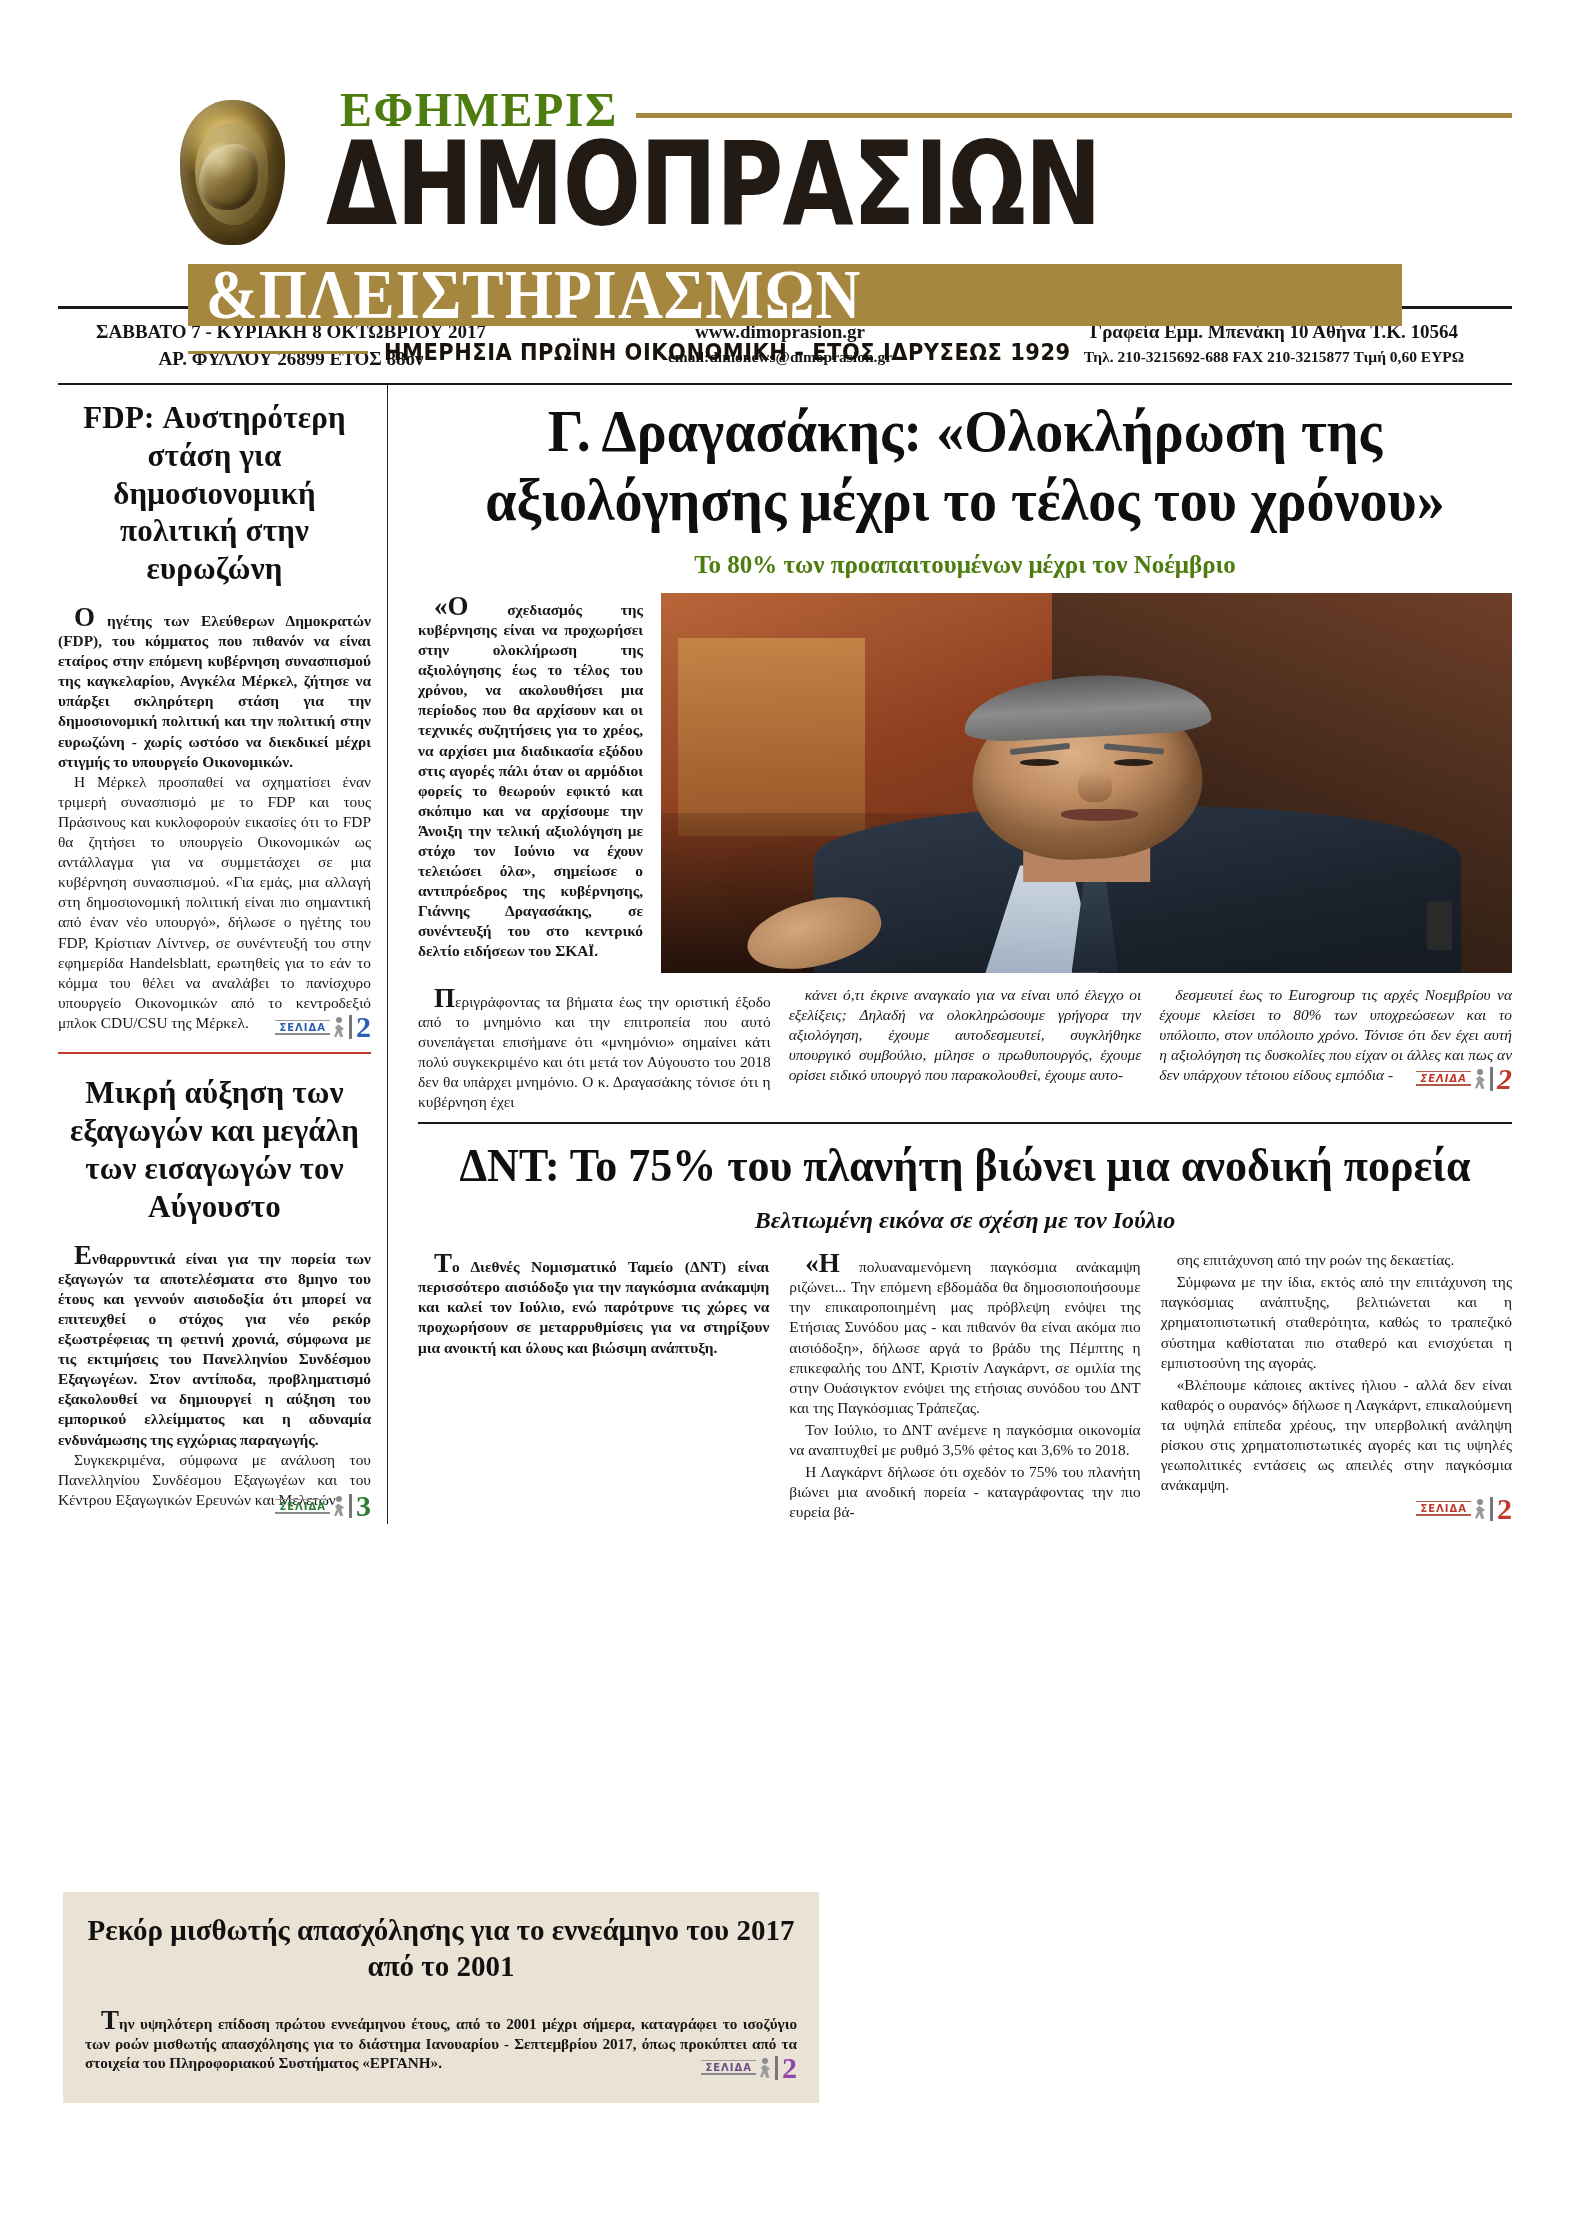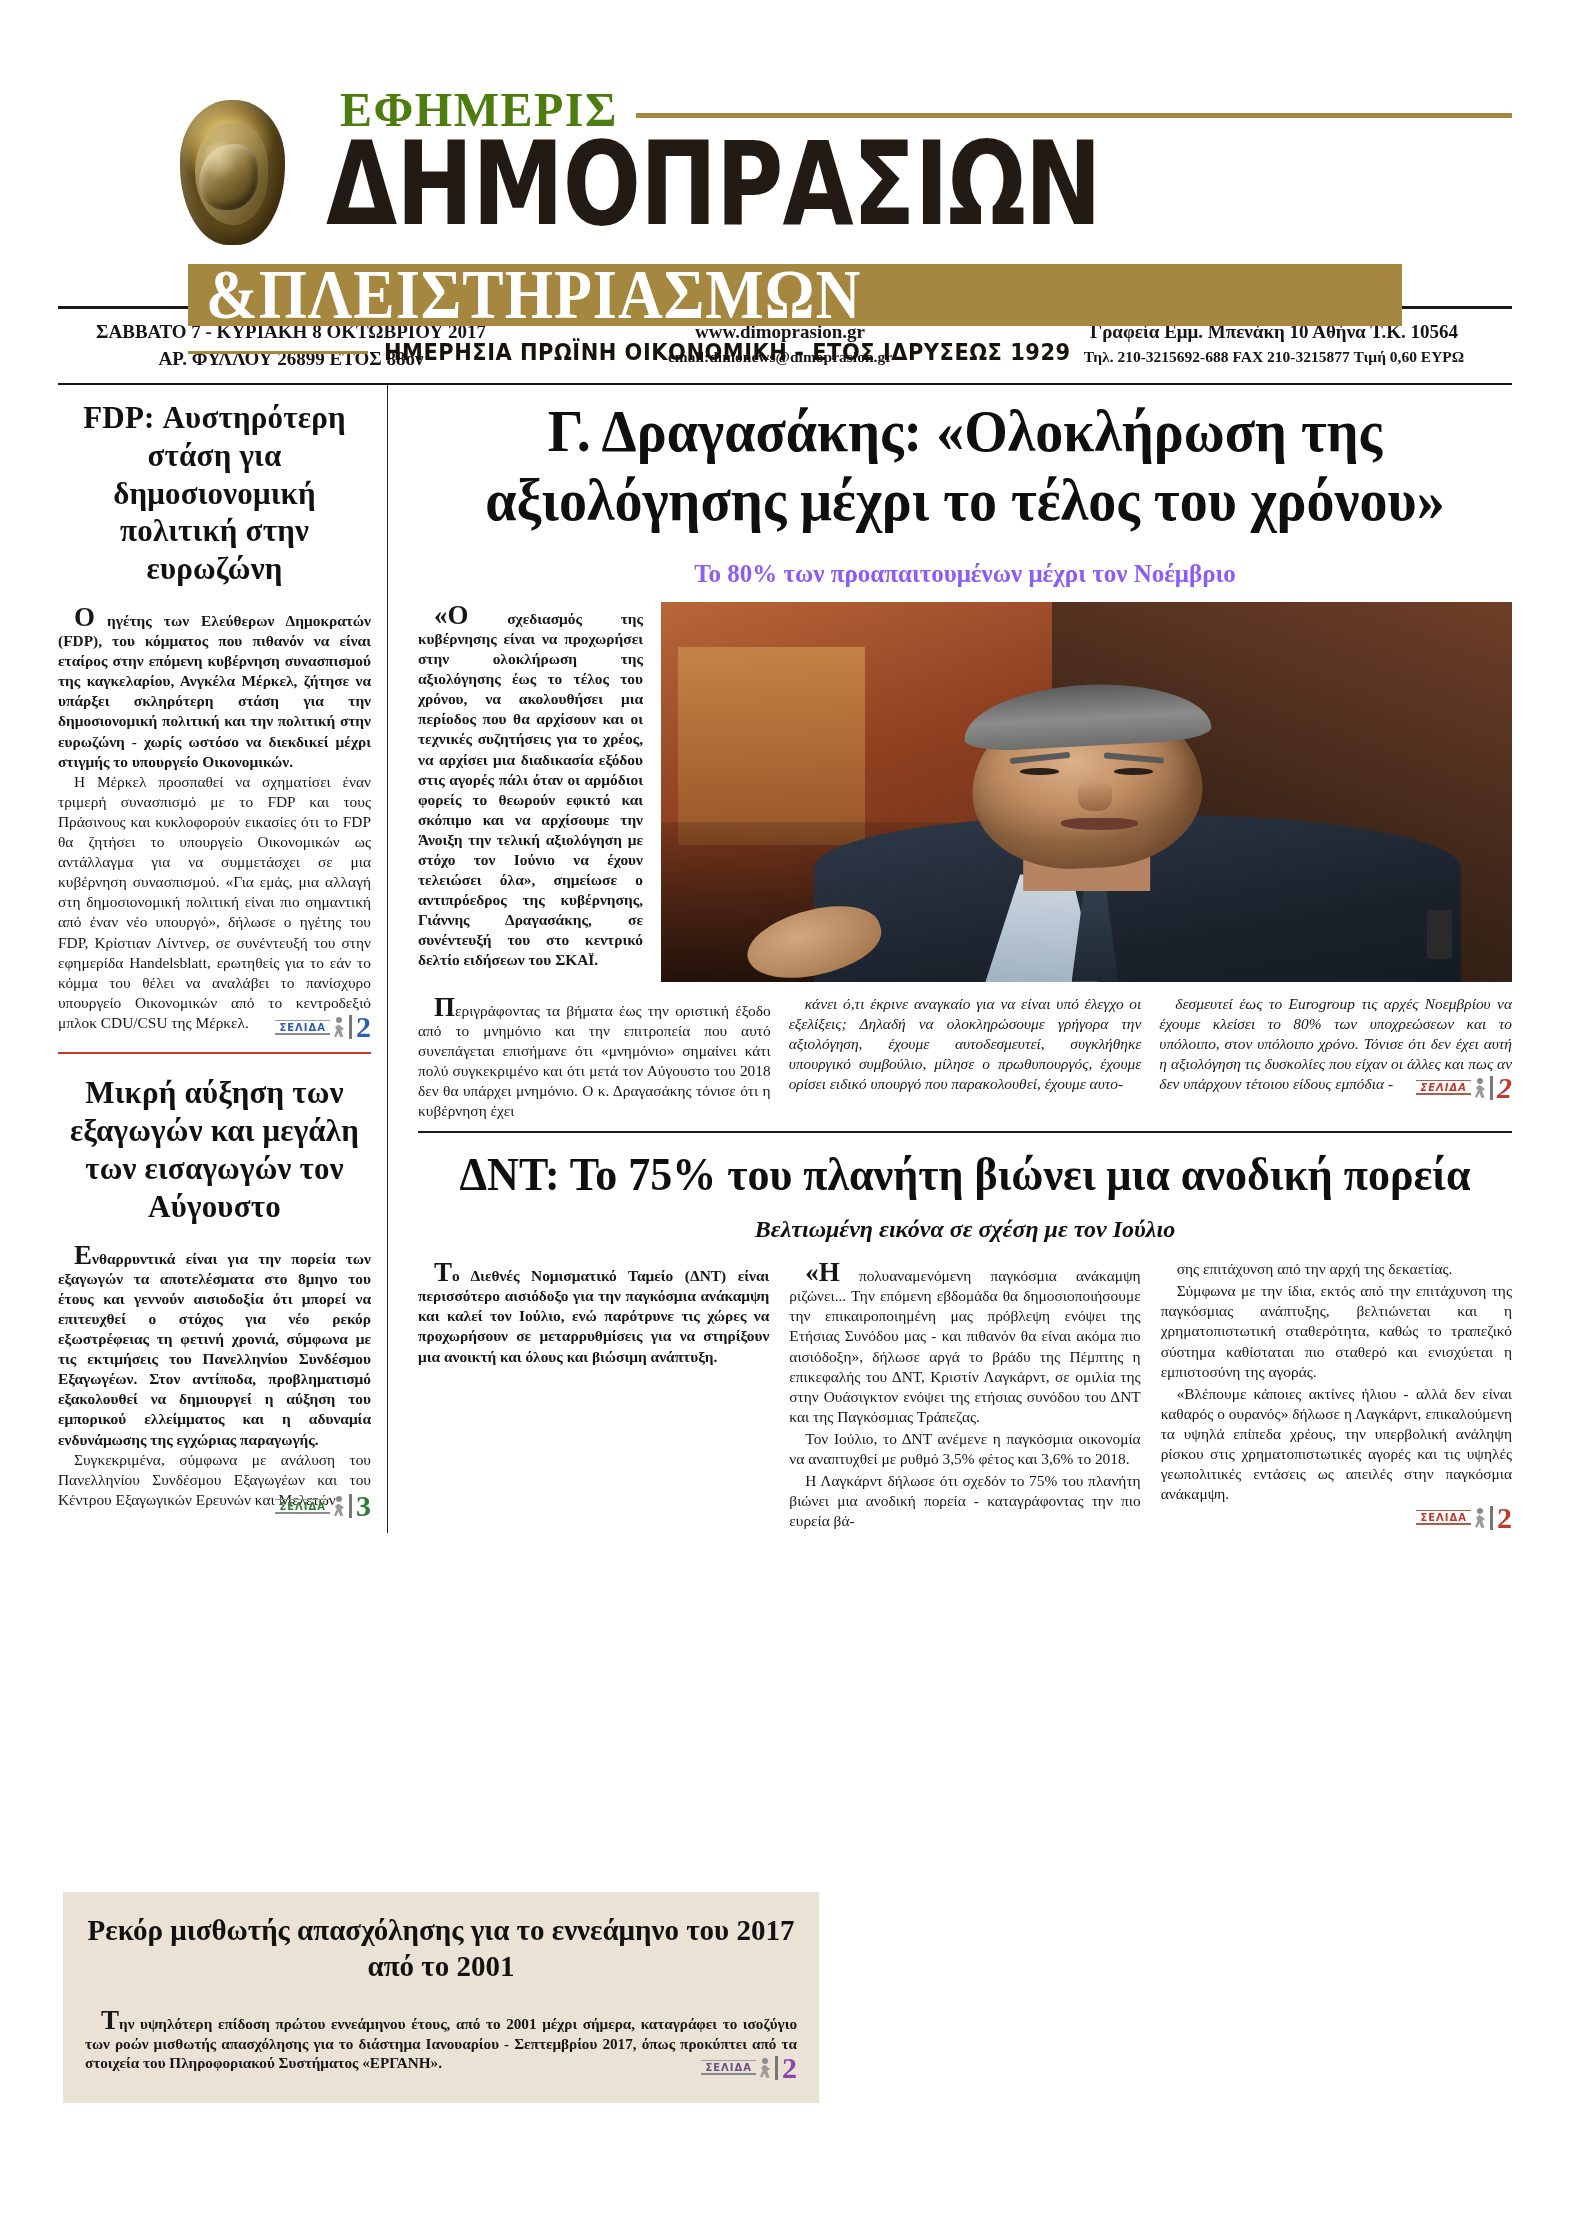--- a/index.html
+++ b/index.html
@@ -301,22 +301,22 @@
     margin: 16px 0 0 0;
     color: #0f0f0f;
     letter-spacing: 0px;
     transform: scaleY(1.06);
   }
   .main-sub {
     font-family: "Liberation Serif", "DejaVu Serif", serif;
     font-weight: bold;
     font-size: 25px;
     text-align: center;
-    margin: 29px 0 14px 0;
-    color: #8b5cf6;
+    margin: 20px 0 14px 0;
+    color: #4d7c0f;
   }
 
   .main-cols {
     display: flex;
     gap: 18px;
     margin-top: 6px;
   }
   .mc {
     flex: 1;
     box-sizing: border-box;
@@ -636,21 +636,21 @@
       <div class="dnt-cols">
         <div class="dc bodytext bold-body">
           <p class="dropcap">Το Διεθνές Νομισματικό Ταμείο (ΔΝΤ) είναι περισσότερο αισιόδοξο για την παγκόσμια ανάκαμψη και καλεί τον Ιούλιο, ενώ παρότρυνε τις χώρες να προχωρήσουν σε μεταρρυθμίσεις για να στηρίξουν μια ανοικτή και όλους και βιώσιμη ανάπτυξη.</p>
         </div>
         <div class="dc bodytext">
           <p class="dropcap">«Η πολυαναμενόμενη παγκόσμια ανάκαμψη ριζώνει... Την επόμενη εβδομάδα θα δημοσιοποιήσουμε την επικαιροποιημένη μας πρόβλεψη ενόψει της Ετήσιας Συνόδου μας - και πιθανόν θα είναι ακόμα πιο αισιόδοξη», δήλωσε αργά το βράδυ της Πέμπτης η επικεφαλής του ΔΝΤ, Κριστίν Λαγκάρντ, σε ομιλία της στην Ουάσιγκτον ενόψει της ετήσιας συνόδου του ΔΝΤ και της Παγκόσμιας Τράπεζας.</p>
           <p>Τον Ιούλιο, το ΔΝΤ ανέμενε η παγκόσμια οικονομία να αναπτυχθεί με ρυθμό 3,5% φέτος και 3,6% το 2018.</p>
           <p>Η Λαγκάρντ δήλωσε ότι σχεδόν το 75% του πλανήτη βιώνει μια ανοδική πορεία - καταγράφοντας την πιο ευρεία βά-</p>
         </div>
         <div class="dc bodytext">
-          <p>σης επιτάχυνση από την αρχή της δεκαετίας.</p>
+          <p>σης επιτάχυνση από την ροών της δεκαετίας.</p>
           <p>Σύμφωνα με την ίδια, εκτός από την επιτάχυνση της παγκόσμιας ανάπτυξης, βελτιώνεται και η χρηματοπιστωτική σταθερότητα, καθώς το τραπεζικό σύστημα καθίσταται πιο σταθερό και ενισχύεται η εμπιστοσύνη της αγοράς.</p>
           <p>«Βλέπουμε κάποιες ακτίνες ήλιου - αλλά δεν είναι καθαρός ο ουρανός» δήλωσε η Λαγκάρντ, επικαλούμενη τα υψηλά επίπεδα χρέους, την υπερβολική ανάληψη ρίσκου στις χρηματοπιστωτικές αγορές και τις υψηλές γεωπολιτικές εντάσεις ως απειλές στην παγκόσμια ανάκαμψη.</p>
           <div style="text-align:right;margin-top:-4px;">
             <span class="jump red">
               <span class="selida">ΣΕΛΙΔΑ</span>
               <span class="runner"></span>
               <span class="pnum">2</span>
             </span>
           </div>
         </div>

